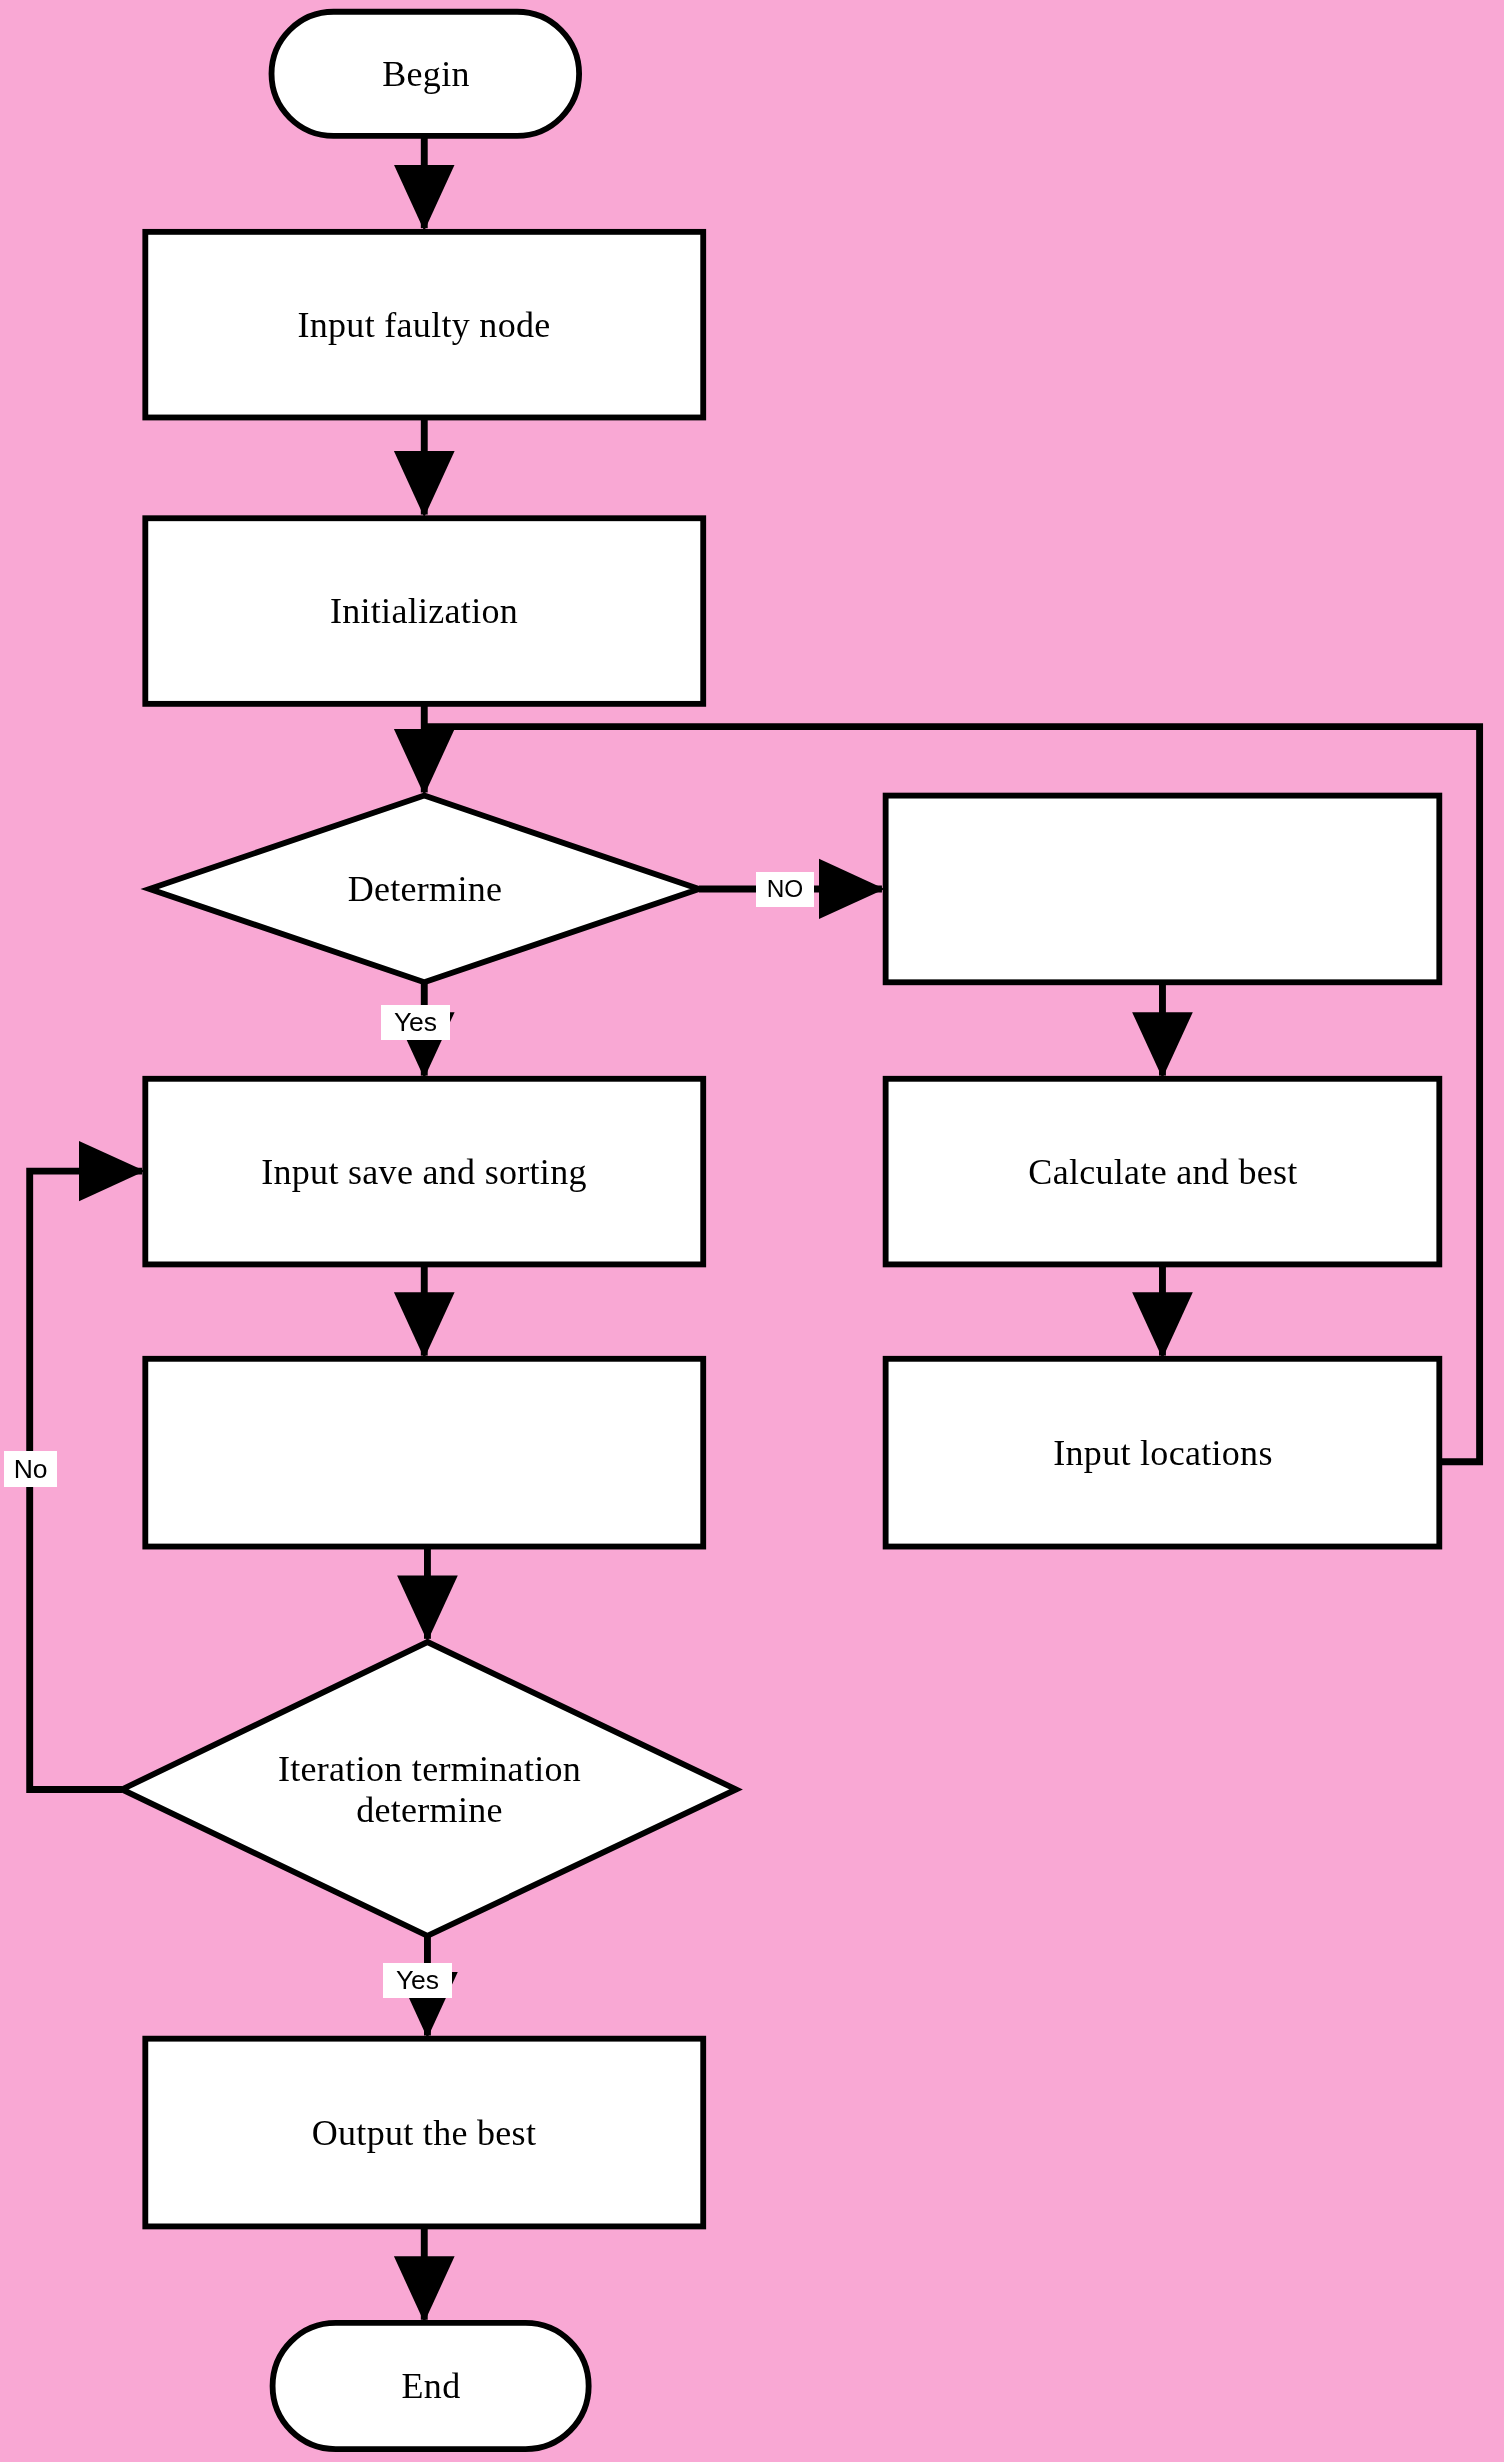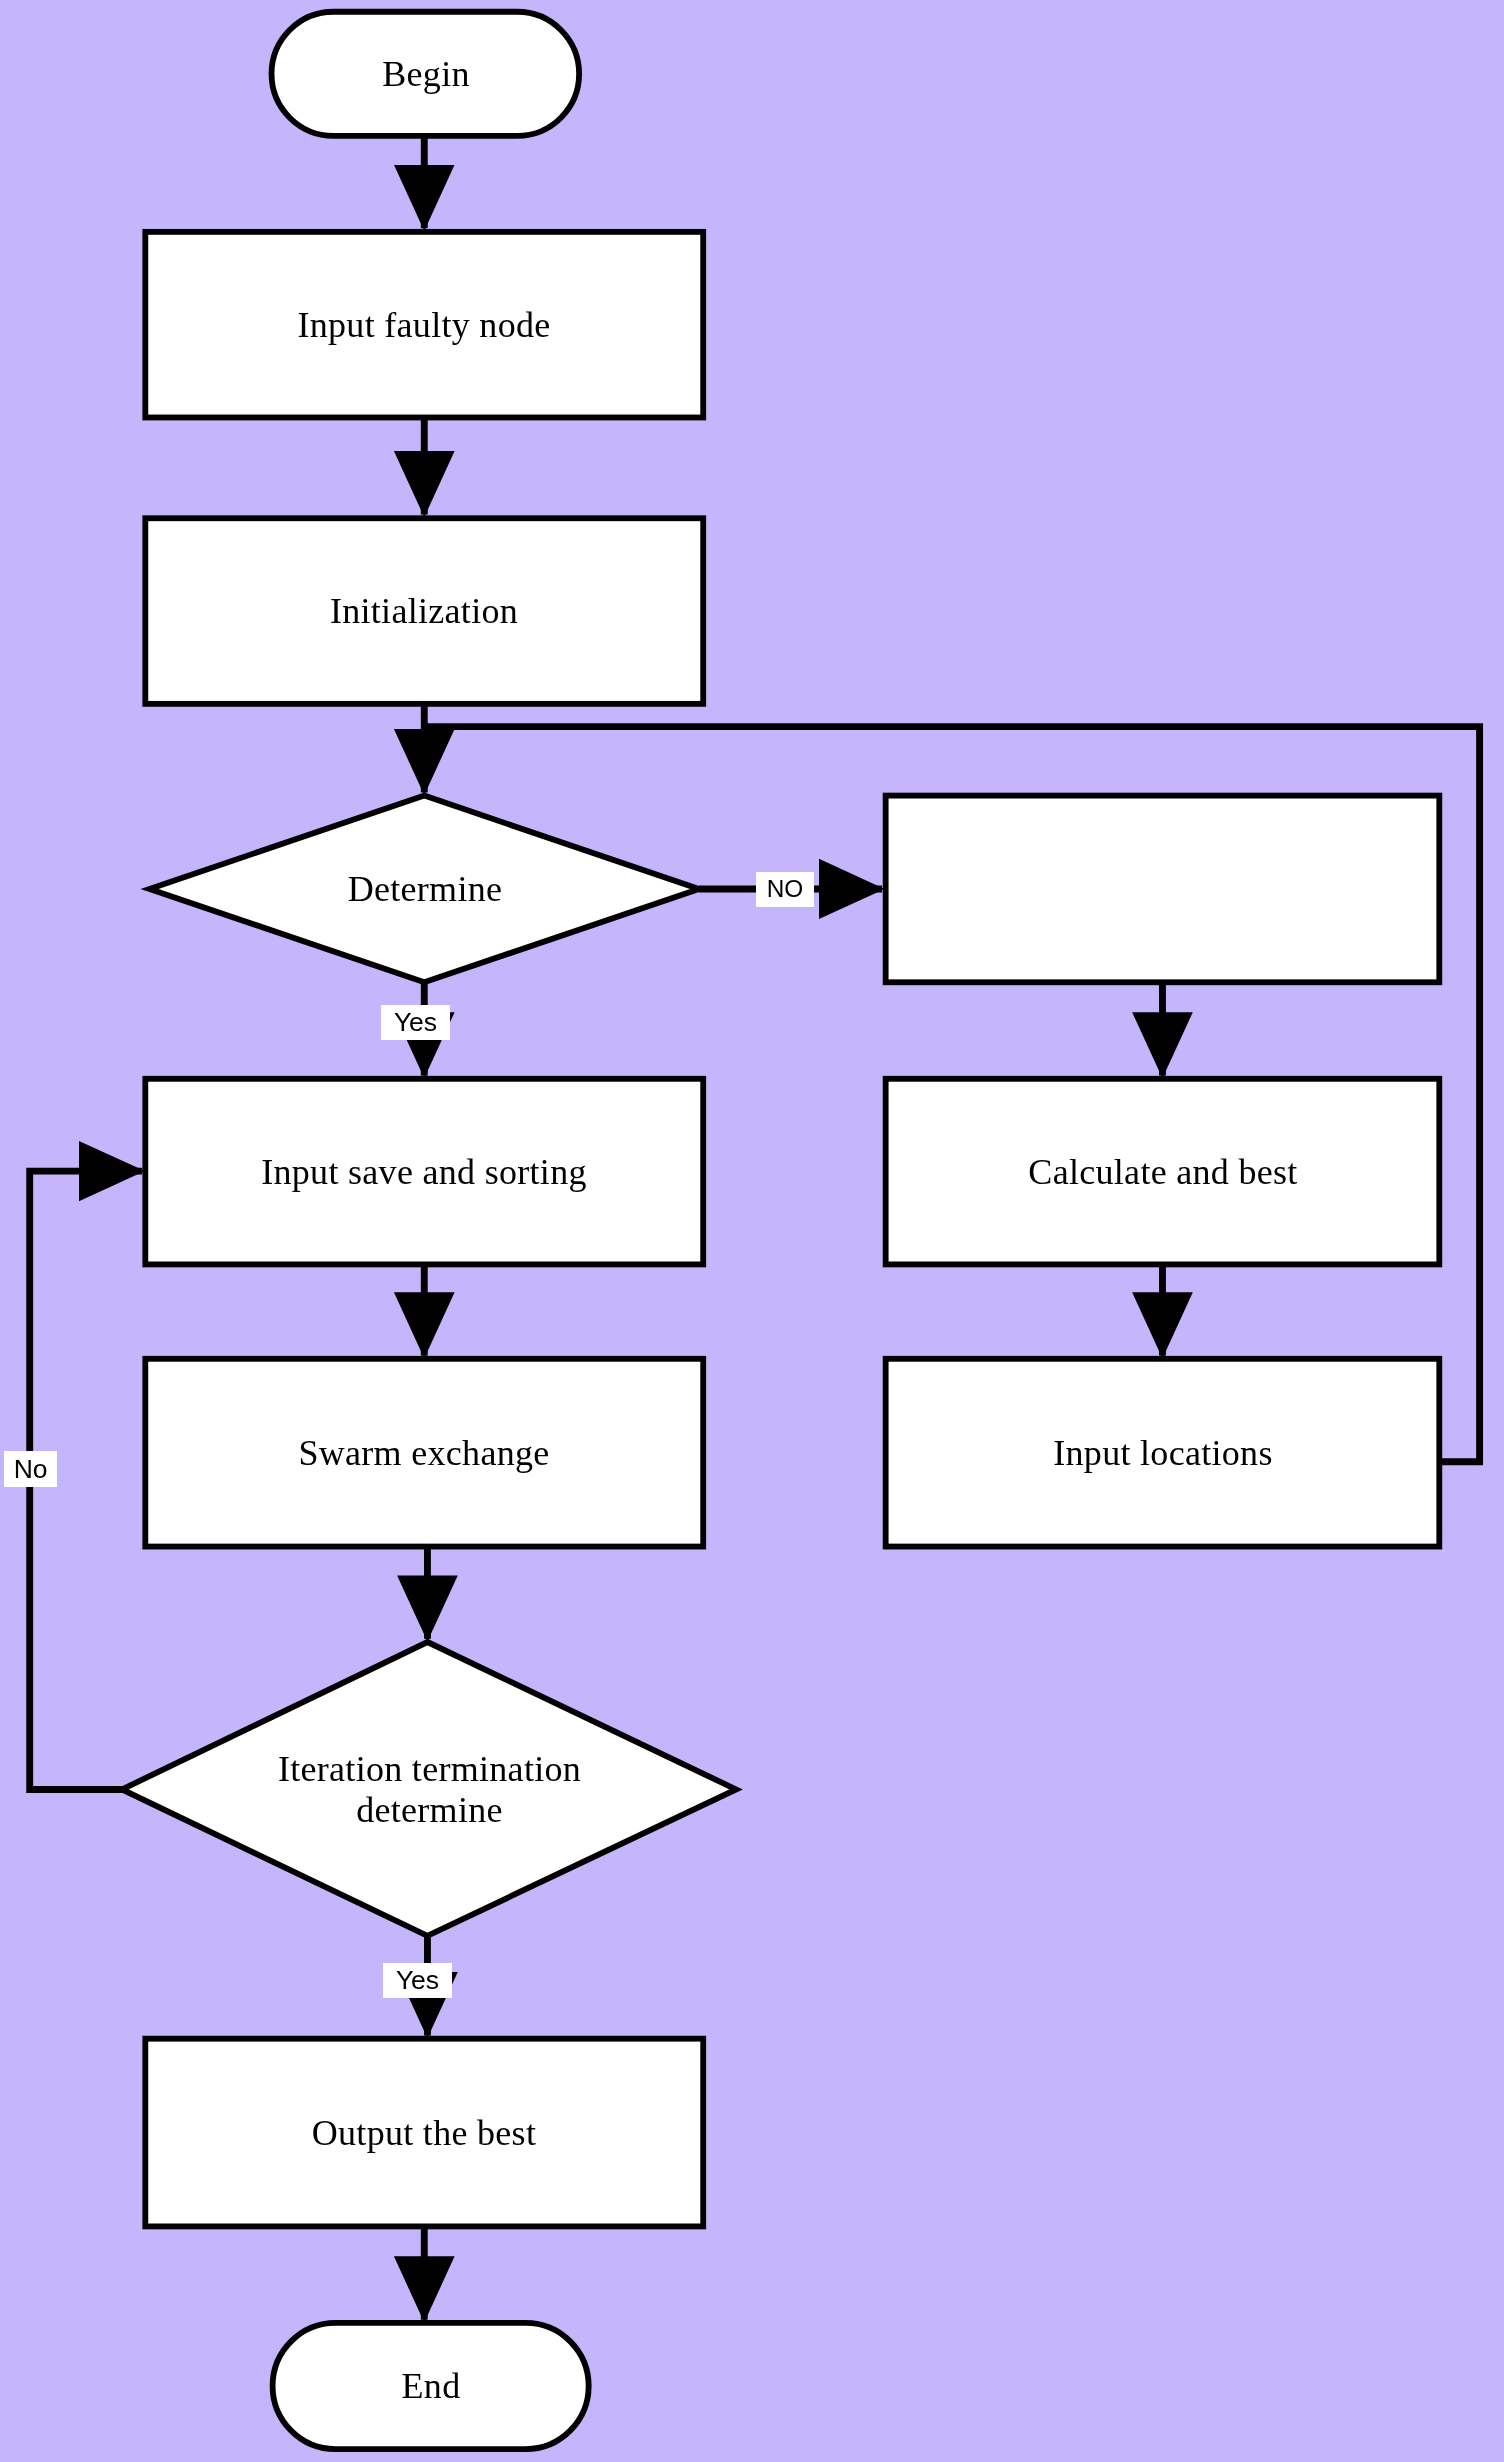--- a/index.html
+++ b/index.html
@@ -8,21 +8,21 @@
     padding: 0;
     background: #ffffff;
   }
   body {
     font-family: "Liberation Serif", serif;
   }
   #canvas {
     position: relative;
     width: 1504px;
     height: 2462px;
-    background: #c4b5fd;
+    background: #f9a8d4;
     overflow: hidden;
   }
   #diagram-svg {
     position: absolute;
     left: 0;
     top: 0;
     width: 1504px;
     height: 2462px;
   }
   .node-label {
@@ -140,23 +140,20 @@
 
 
   <div class="node-label" style="left:145px; top:1079px; width:558px; height:186px;">
     <span>Input save and sorting</span>
   </div>
 
   <div class="node-label" style="left:886px; top:1079px; width:554px; height:186px;">
     <span>Calculate and best</span>
   </div>
 
-  <div class="node-label" style="left:145px; top:1359px; width:558px; height:188px;">
-    <span>Swarm exchange</span>
-  </div>
 
   <div class="node-label" style="left:886px; top:1359px; width:554px; height:188px;">
     <span>Input locations</span>
   </div>
 
   <div class="node-label" style="left:228px; top:1692px; width:403px; height:195px;">
     <span>Iteration termination
 determine</span>
   </div>
 

